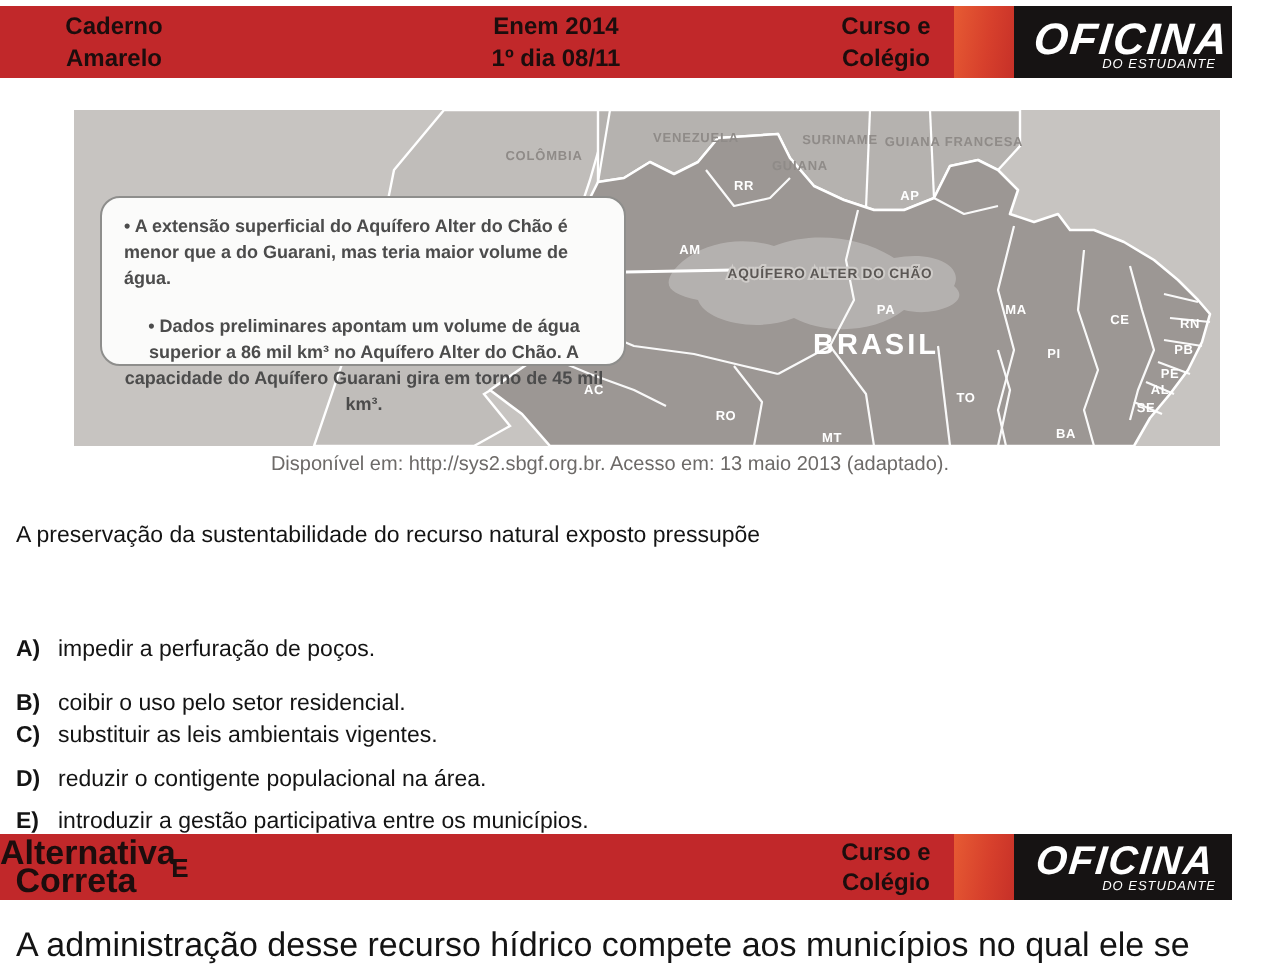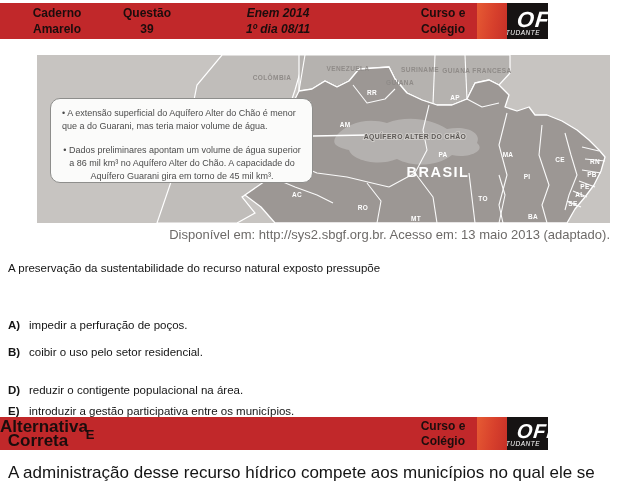--- a/index.html
+++ b/index.html
@@ -1,64 +1,60 @@
 <!DOCTYPE html>
 <html><head>
 <meta charset="utf-8">
 <style>
   html,body{margin:0;padding:0;background:#fff;}
   body{width:644px;height:486px;font-family:"Liberation Sans",sans-serif;position:relative;overflow:hidden;}
   .page{position:absolute;inset:0;background:#fff;}
 
   
-  .bar{position:absolute;left:0;width:548px;background:#c1282a;}
+  .bar{position:absolute;left:0;width:616px;background:#c1282a;}
   .bar.top{top:3px;height:36px;}
   .bar.bottom{top:417px;height:33px;}
   .bar-col{position:absolute;text-align:center;color:#1c0d0d;font-weight:bold;font-size:12px;line-height:15px;top:50%;transform:translateY(-50%);}
   .bar.top .bar-col{line-height:16px;}
   .accent{position:absolute;top:0;bottom:0;width:30px;left:477px;background:linear-gradient(100deg,#e65b33 0%,#d7402c 55%,#c63028 100%);}
   .logo-block{position:absolute;top:0;bottom:0;left:507px;right:0;background:#161313;overflow:hidden;}
   .logo-word{position:absolute;left:10px;right:8px;top:4px;text-align:center;color:#fff;font-weight:bold;font-style:italic;font-size:22px;letter-spacing:1px;transform:skewX(-6deg);white-space:nowrap;}
   .bar.bottom .logo-word{font-size:20px;top:3px;}
   .logo-tag{position:absolute;right:8px;bottom:3px;color:#fff;font-style:italic;font-size:6.5px;letter-spacing:.5px;}
   .answer-letter{position:absolute;left:78px;width:24px;top:50%;transform:translateY(-50%);text-align:center;color:#1c0d0d;font-weight:bold;font-size:13px;}
 
   
   .map-figure{position:absolute;left:37px;top:55px;width:573px;height:168px;background:#c7c4c1;}
   .map-figure svg{position:absolute;inset:0;}
   .country-label{fill:#8f8b88;font-size:6.5px;font-weight:bold;letter-spacing:.4px;}
   .state-label{fill:#ffffff;font-size:6.5px;font-weight:bold;letter-spacing:.3px;}
   .brasil-label{fill:#ffffff;font-size:14.5px;font-weight:bold;letter-spacing:1.5px;}
   .aquifer-label{fill:#5b5754;font-size:6.8px;font-weight:bold;letter-spacing:.4px;paint-order:stroke;stroke:#cfccc9;stroke-width:2px;}
   .callout{position:absolute;left:13px;top:43px;width:263px;height:85px;background:#fbfbfa;border:1px solid #8e8e8c;border-radius:10px;box-sizing:border-box;padding:8px 10px 6px 11px;color:#4c4c4c;}
-  .callout p{margin:0 0 11px 0;font-size:9px;line-height:13px;}
+  .callout p{margin:0 0 11px 0;font-size:9px;line-height:13px;font-weight:bold;}
   .callout p:last-child{margin-bottom:0;text-align:center;}
-  .map-source{position:absolute;left:0;right:34px;top:227px;text-align:right;font-size:13px;color:#6d6a68;}
+  .map-source{position:absolute;left:0;right:34px;top:227px;text-align:center;font-size:10px;color:#6d6a68;}
 
   
   .stem{position:absolute;left:8px;right:10px;top:262px;font-size:11.5px;color:#141414;}
   .opt{position:absolute;left:8px;right:10px;font-size:11.5px;color:#141414;margin-top:16px;}
   .opt-letter{display:inline-block;width:21px;font-weight:bold;}
   .explanation{position:absolute;left:8px;right:10px;top:463px;font-size:17px;color:#141414;}
 </style>
 </head>
 <body>
 
 <div class="page">
 
   <div class="bar top">
     <div class="bar-col" style="left:17px;width:80px;">
       <div>Caderno</div>
       <div>Amarelo</div>
     </div>
-    <div class="bar-col" style="left:107px;width:80px;">
-      <div>Questão</div>
-      <div>39</div>
-    </div>
-    <div class="bar-col" style="left:218px;width:120px;font-style:italic;">
+    <div class="bar-col" style="left:218px;width:120px;">
       <div>Enem 2014</div>
       <div>1º dia 08/11</div>
     </div>
     <div class="bar-col" style="left:395px;width:96px;">
       <div>Curso e</div>
       <div>Colégio</div>
     </div>
     <div class="accent"></div>
     <div class="logo-block">
       <div class="logo-word">OFICINA</div>
@@ -145,20 +141,23 @@
   <div class="map-source">Disponível em: http://sys2.sbgf.org.br. Acesso em: 13 maio 2013 (adaptado).</div>
 
   <div class="stem">A preservação da sustentabilidade do recurso natural exposto pressupõe</div>
 
   <div class="opt" style="top:303px;">
     <span class="opt-letter">A)</span><span>impedir a perfuração de poços.</span>
   </div>
   <div class="opt" style="top:330px;">
     <span class="opt-letter">B)</span><span>coibir o uso pelo setor residencial.</span>
   </div>
+  <div class="opt" style="top:346px;">
+    <span class="opt-letter">C)</span><span>substituir as leis ambientais vigentes.</span>
+  </div>
   <div class="opt" style="top:367.5px;">
     <span class="opt-letter">D)</span><span>reduzir o contigente populacional na área.</span>
   </div>
   <div class="opt" style="top:389px;">
     <span class="opt-letter">E)</span><span>introduzir a gestão participativa entre os municípios.</span>
   </div>
 
   <div class="bar bottom">
     <div class="bar-col" style="left:0px;width:76px;font-size:17px;line-height:14px;">
       <div>Alternativa</div>

